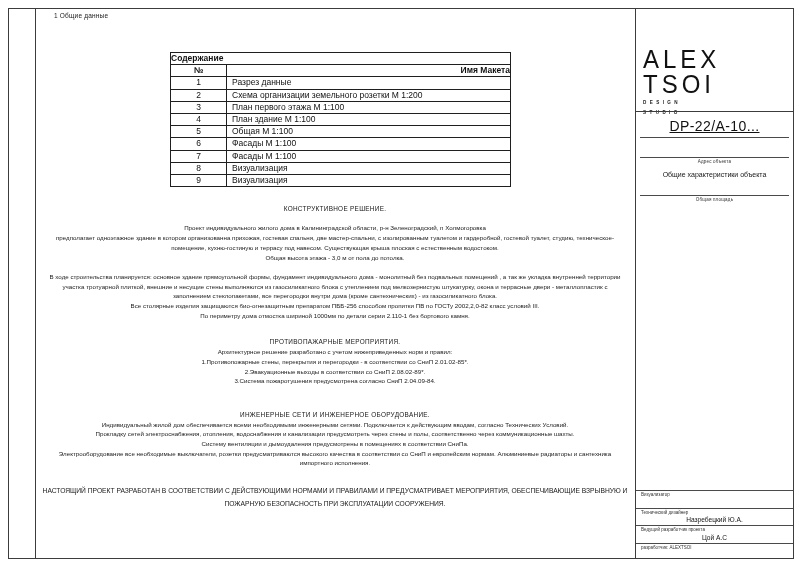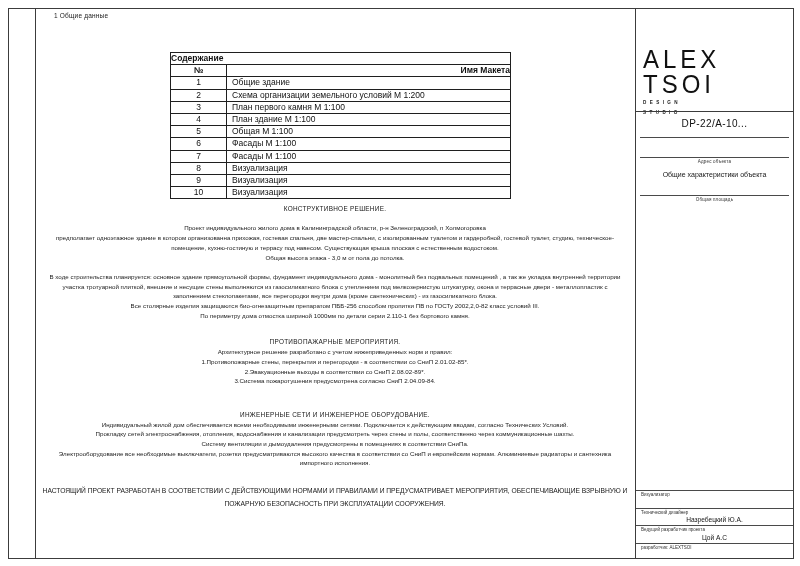--- a/index.html
+++ b/index.html
@@ -30,21 +30,21 @@
   .sec-eng{margin-top:24px;}
   .final-note{margin-top:17px;}
   .final-note .body-line{font-size:6.7px;line-height:12.6px;min-height:12.6px;color:#161616;}
 
   
   .tb{position:absolute;left:636px;top:8px;width:157px;height:549px;}
   .tb-logo{position:absolute;top:22px;left:7px;width:100%;text-align:left;color:#111;margin-top:16px;}
   .logo-word{font-size:24px;font-weight:500;letter-spacing:4px;line-height:25px;transform:scaleY(1.08);}
   .logo-sub{font-size:4.6px;font-weight:700;letter-spacing:3.4px;line-height:6px;margin-top:4px;color:#222;}
   .tb-div1{position:absolute;top:103px;left:0;width:100%;border-top:1px solid #3c3c3c;}
-  .tb-code{position:absolute;top:110px;left:0;width:100%;text-align:center;font-size:10px;font-weight:500;letter-spacing:.4px;color:#111;}
+  .tb-code{position:absolute;top:110px;left:0;width:100%;text-align:center;font-size:14px;font-weight:500;letter-spacing:.4px;color:#111;text-decoration:underline;}
   .tb-rule{position:absolute;left:4px;right:4px;border-top:1px solid #4a4a4a;}
   .r1{top:129px;} .r2{top:149px;} .r3{top:187px;}
   .tb-label{position:absolute;left:0;width:100%;text-align:center;font-size:4.5px;color:#333;letter-spacing:.2px;}
   .lab-addr{top:151px;} .lab-area{top:189px;}
   .tb-objtitle{position:absolute;top:163px;left:0;width:100%;text-align:center;font-size:7px;color:#161616;}
   .tb-sign{position:absolute;left:0;bottom:0;top:482px;width:100%;}
   .sig-row{height:17.5px;border-top:1px solid #4a4a4a;padding:1px 5px 0 5px;box-sizing:border-box;}
   .sig-label{font-size:4.5px;color:#333;text-align:left;line-height:5px;}
   .sig-value{font-size:6.6px;color:#141414;text-align:center;line-height:8px;margin-top:1.5px;}
 </style>
@@ -67,31 +67,31 @@
       <tr>
         <th class="c-num">№</th>
         <th class="c-name" style="text-align:right;">Имя Макета</th>
       </tr>
     </thead>
     <tbody>
 
 
         <tr>
           <td class="c-num">1</td>
-          <td class="c-name">Общие здание</td>
+          <td class="c-name">Разрез данные</td>
         </tr>
 
         <tr>
           <td class="c-num">2</td>
-          <td class="c-name">Схема организации  земельного условий   М 1:200</td>
+          <td class="c-name">Схема организации  земельного розетки   М 1:200</td>
         </tr>
 
         <tr>
           <td class="c-num">3</td>
-          <td class="c-name">План первого камня  М 1:100</td>
+          <td class="c-name">План первого этажа  М 1:100</td>
         </tr>
 
         <tr>
           <td class="c-num">4</td>
           <td class="c-name">План здание  М 1:100</td>
         </tr>
 
         <tr>
           <td class="c-num">5</td>
           <td class="c-name">Общая М 1:100</td>
@@ -110,24 +110,20 @@
         <tr>
           <td class="c-num">8</td>
           <td class="c-name">Визуализация</td>
         </tr>
 
         <tr>
           <td class="c-num">9</td>
           <td class="c-name">Визуализация</td>
         </tr>
 
-        <tr>
-          <td class="c-num">10</td>
-          <td class="c-name">Визуализация</td>
-        </tr>
       </tbody>
   </table>
 
   <div class="textcol">
 
     <div class="sec-constructive">
       <div class="sec-heading">КОНСТРУКТИВНОЕ  РЕШЕНИЕ.</div>
       <div>
 
       <div class="body-line"></div>

